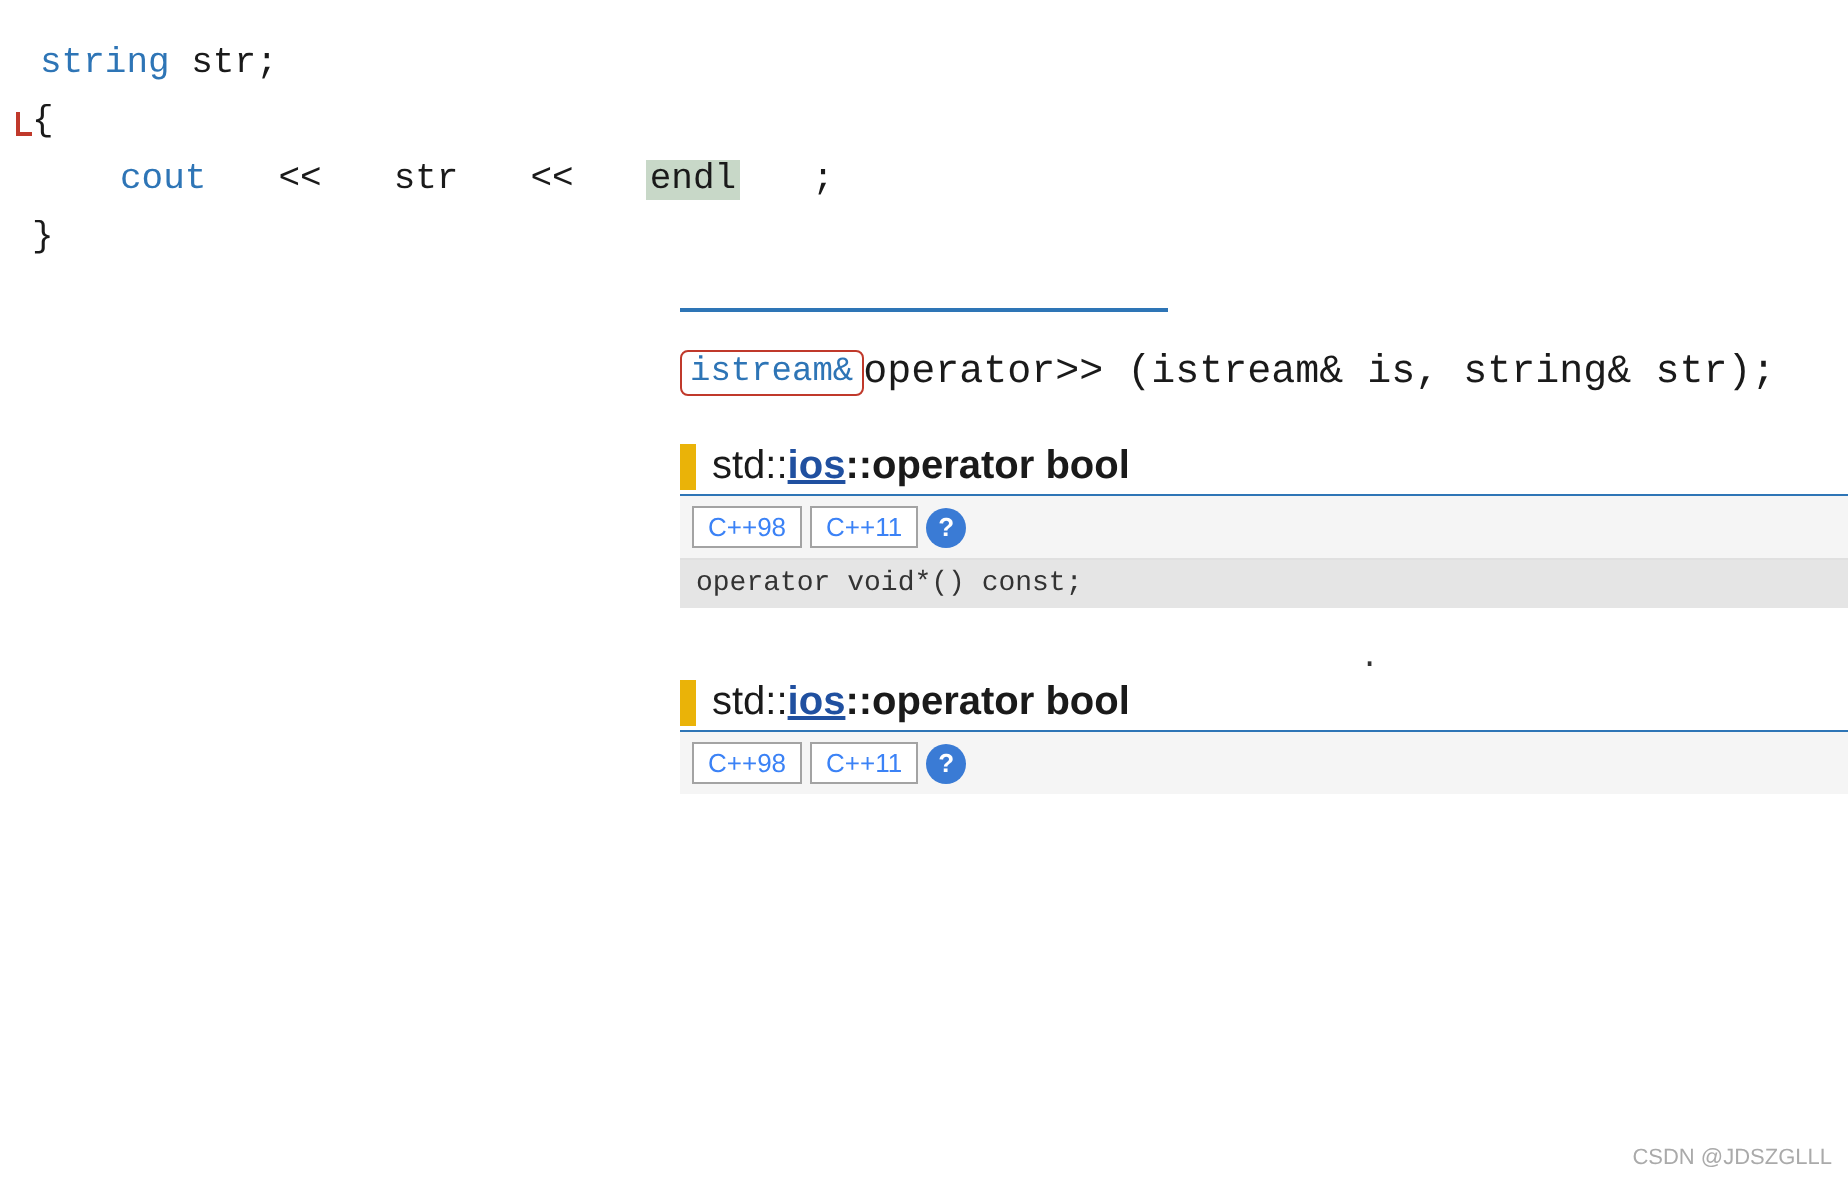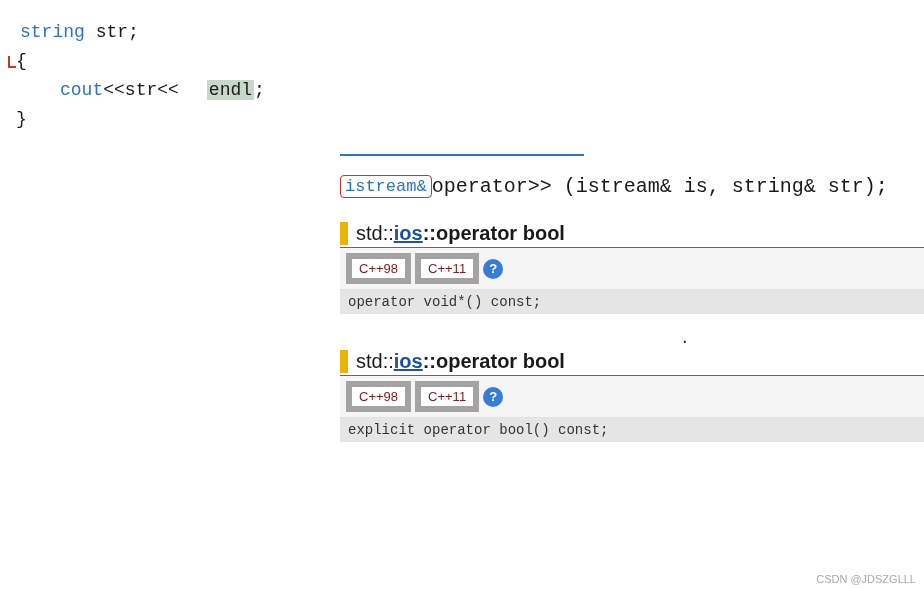--- a/index.html
+++ b/index.html
@@ -60,21 +60,20 @@
       align-items: center;
       min-height: 30px;
       position: relative;
     }
 
     .endl-highlight {
       background: #c8d8c8;
       color: #1a1a1a;
       padding: 0 2px;
       font-size: 18px;
-      margin-left: 28px;
     }
 
     
     .divider-line {
       border: none;
       border-top: 2px solid #2e75b6;
       margin: 10px 340px 0 340px;
     }
 
     
@@ -147,25 +146,25 @@
     }
 
     .version-badges {
       display: flex;
       align-items: center;
       gap: 4px;
       padding: 5px 6px;
       background: #f5f5f5;
     }
     .badge {
-      border: 6px solid #a3a3a3;
+      border: 1px solid #a3a3a3;
       padding: 2px 7px;
       font-family: Arial, Helvetica, sans-serif;
       font-size: 13px;
-      color: #7f1d1d;
+      color: #3b82f6;
       background: #fff;
     }
     .help-icon {
       display: inline-flex;
       align-items: center;
       justify-content: center;
       width: 20px;
       height: 20px;
       border-radius: 50%;
       background: #3a7bd5;
@@ -225,21 +224,21 @@
     <span class="plain">;</span>
   </div>
 
 
   <div class="left-mark"></div>
 
   <div class="brace-line">
     <span class="plain">{</span>
   </div>
 
-  <div class="code-line" style="padding-left:60px;">
+  <div class="code-line" style="padding-left:60px;gap:36px;">
     <span class="code-blue">cout</span>
     <span class="plain"> &lt;&lt; </span>
     <span class="plain">str</span>
     <span class="plain"> &lt;&lt; </span>
     <span class="endl-highlight">endl</span>
     <span class="plain">;</span>
   </div>
 
   <div class="brace-line">
     <span class="plain">}</span>
@@ -277,18 +276,17 @@
       <span class="ref-title">std::</span>
         <span class="ref-title-ios">ios</span>
         <span class="ref-title-bold">::operator bool</span>
     </div>
     <hr class="ref-divider">
     <div class="version-badges">
       <span class="badge">C++98</span>
       <span class="badge">C++11</span>
       <span class="help-icon">?</span>
     </div>
-    <div class="code-snippet">explicit operator bool() const;</div>
   </div>
 
 </div>
 
 <div class="watermark">CSDN @JDSZGLLL</div>
 
 </body></html>

